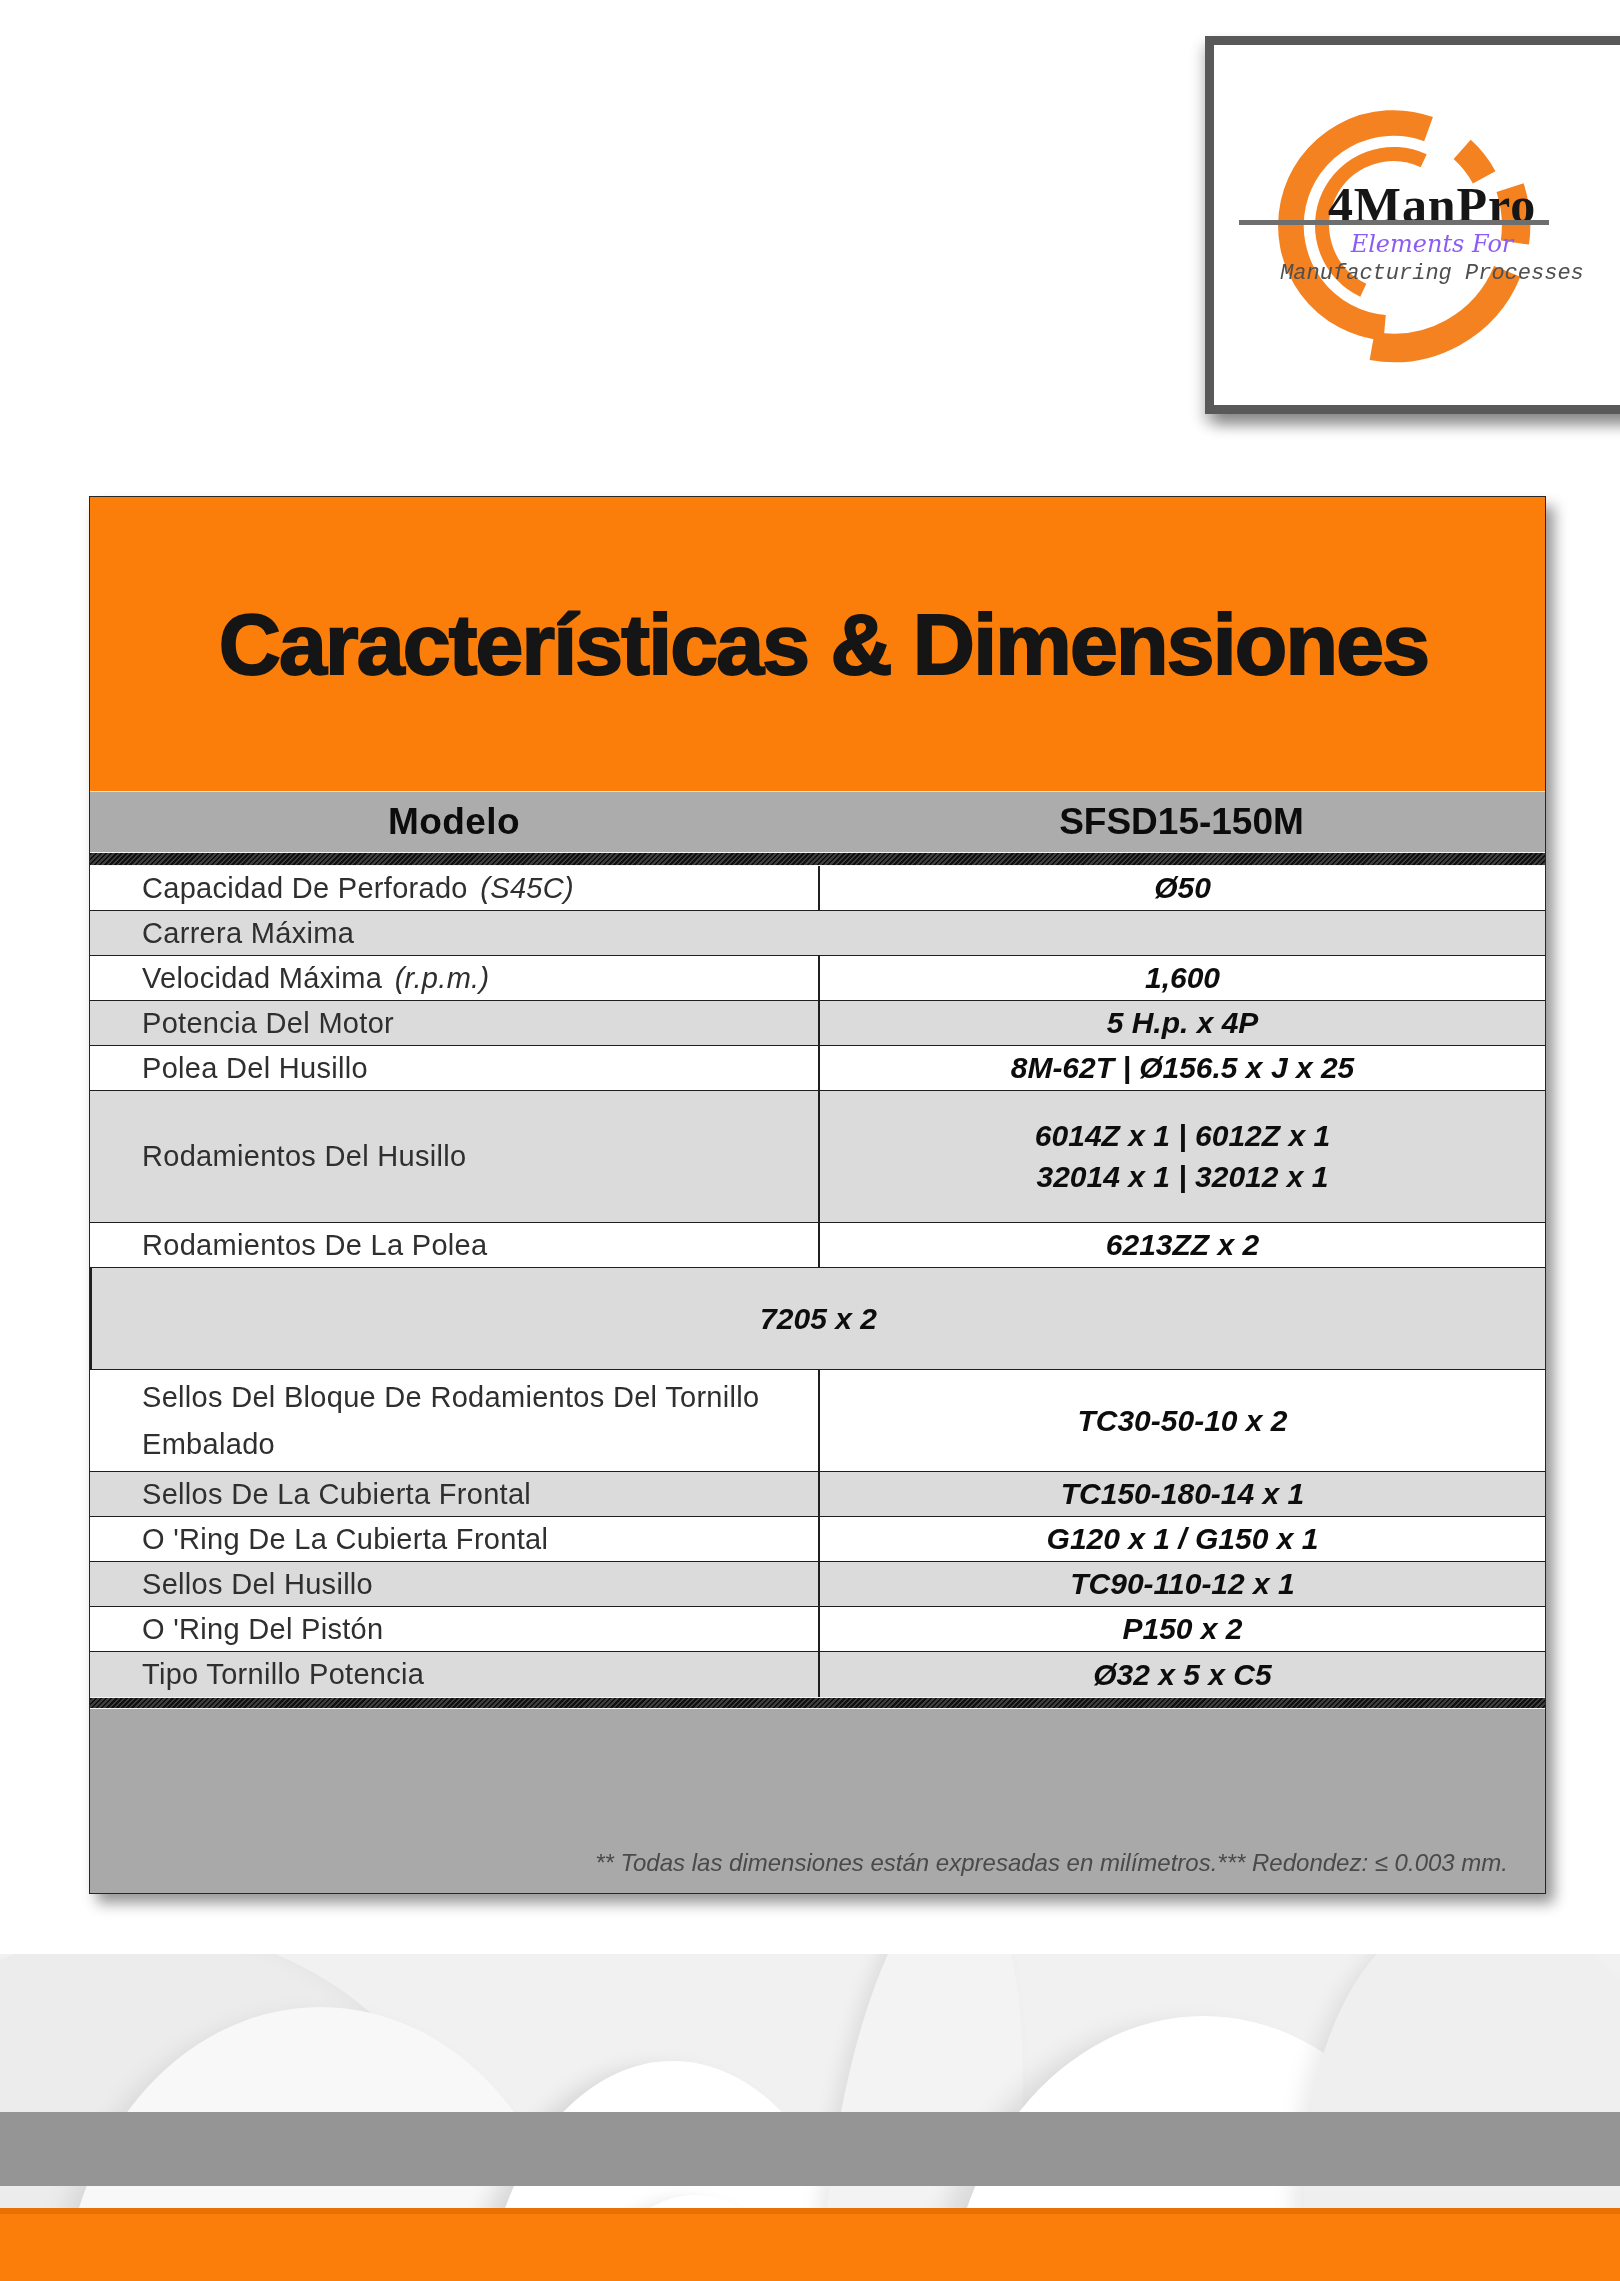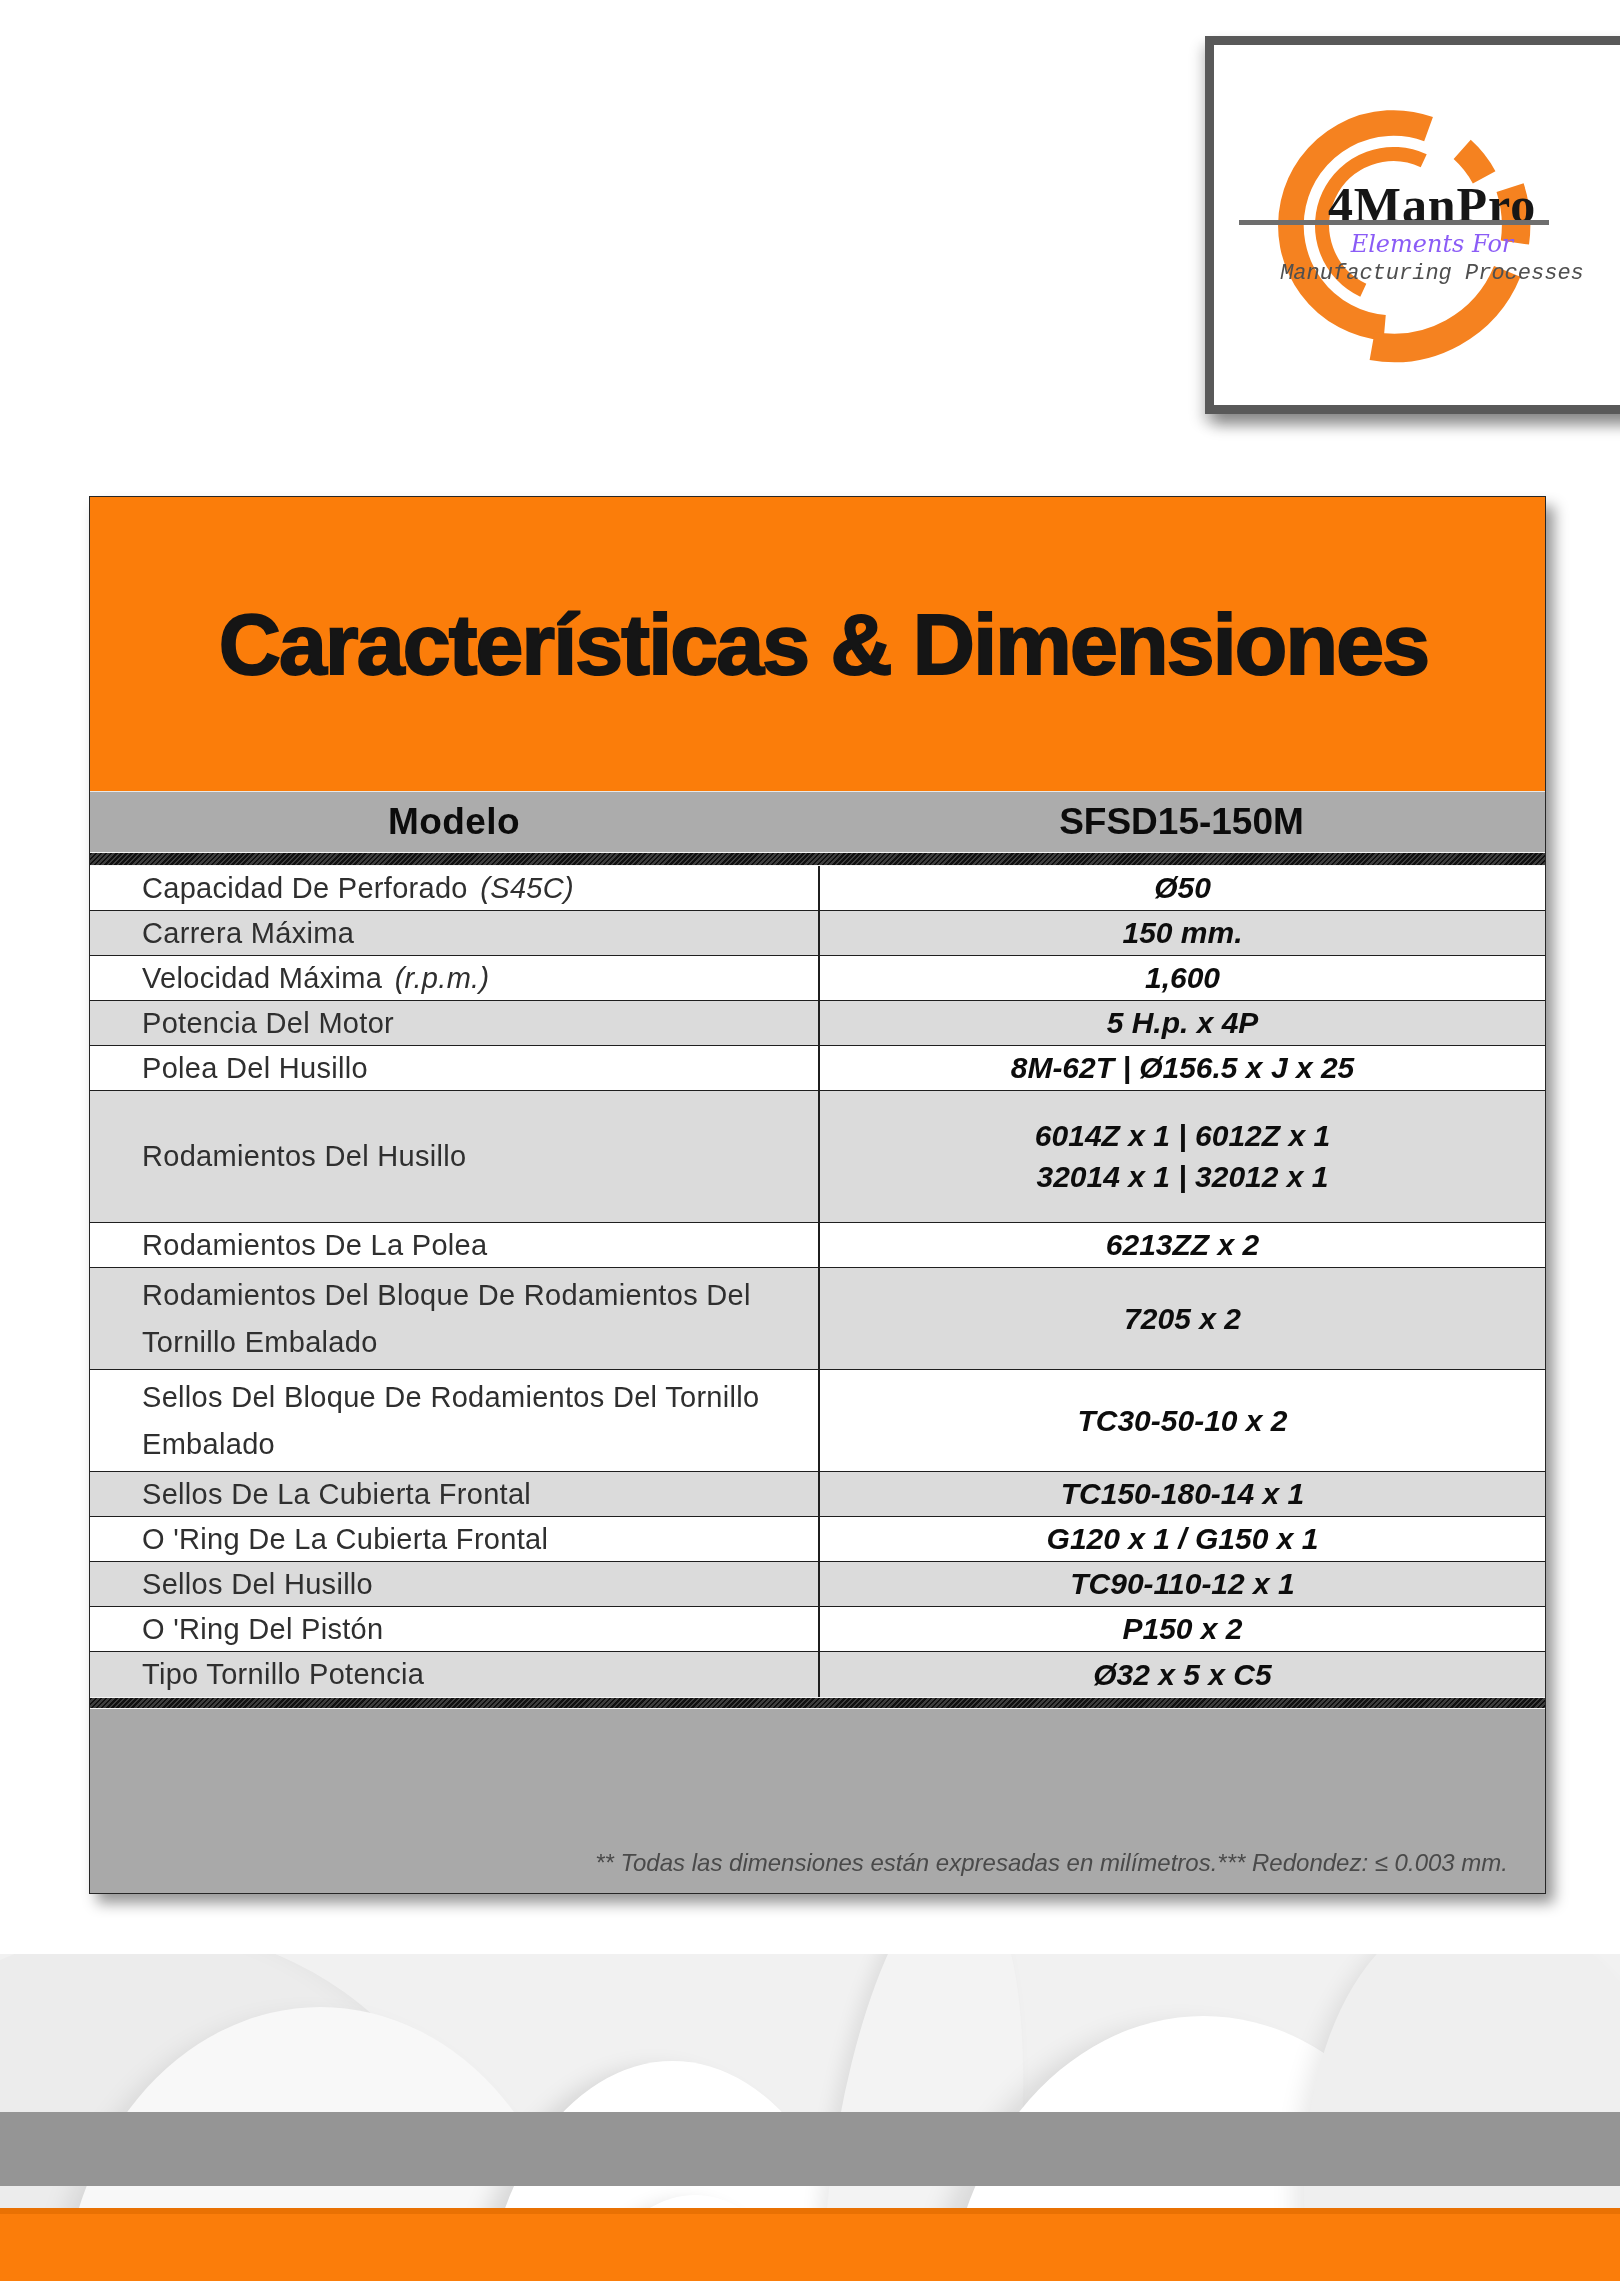--- a/index.html
+++ b/index.html
@@ -135,23 +135,20 @@
         </div>
     <div class="cell-value">
           <div>Ø50</div>
         </div>
   </div>
 
   <div class="trow shaded">
     <div class="cell-label">
       <span>Carrera Máxima</span>
     </div>
-    <div class="cell-value">
-          <div>150 mm.</div>
-        </div>
   </div>
 
   <div class="trow">
     <div class="cell-label">
       <span>Velocidad Máxima</span>
     <span class="note">(r.p.m.)</span>
         </div>
     <div class="cell-value">
           <div>1,600</div>
         </div>
@@ -188,23 +185,20 @@
   <div class="trow">
     <div class="cell-label">
       <span>Rodamientos De La Polea</span>
     </div>
     <div class="cell-value">
           <div>6213ZZ x 2</div>
         </div>
   </div>
 
   <div class="trow shaded tall-b">
-    <div class="cell-label">
-      <span>Rodamientos Del Bloque De Rodamientos Del Tornillo Embalado</span>
-    </div>
     <div class="cell-value">
           <div>7205 x 2</div>
         </div>
   </div>
 
   <div class="trow tall-b">
     <div class="cell-label">
       <span>Sellos Del Bloque De Rodamientos Del Tornillo Embalado</span>
     </div>
     <div class="cell-value">

